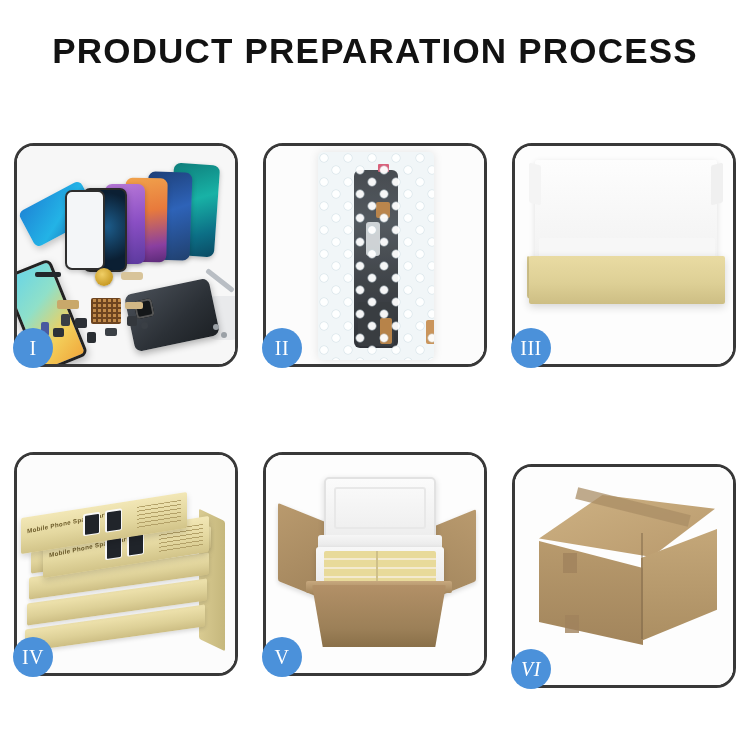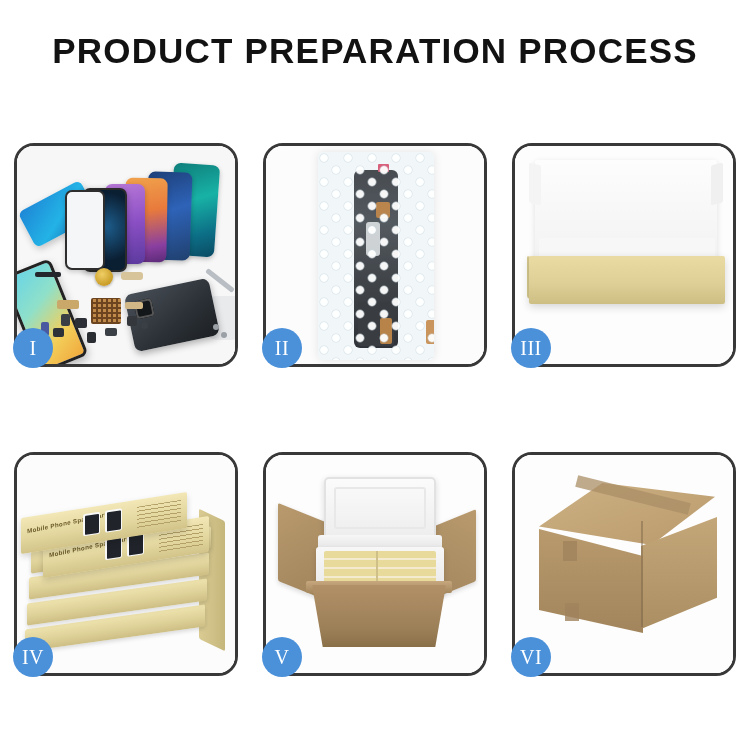--- a/index.html
+++ b/index.html
@@ -370,21 +370,21 @@
           <div class="yellowrows"></div>
           <div class="cartonrim"></div>
           <div class="cartonbody"></div>
         </div>
       </div>
       <div class="badge">
         <span>V</span>
       </div>
     </div>
 
-    <div class="panel" style="left:512px;top:452px;">
+    <div class="panel" style="left:512px;top:464px;font-style:italic;">
       <div class="clip">
         <div class="scene6">
           <div class="c-top"></div>
           <div class="c-side"></div>
           <div class="c-front"></div>
           <div class="c-seam"></div>
           <div class="tape-top"></div>
           <div class="tape-f1"></div>
           <div class="tape-f2"></div>
         </div>

